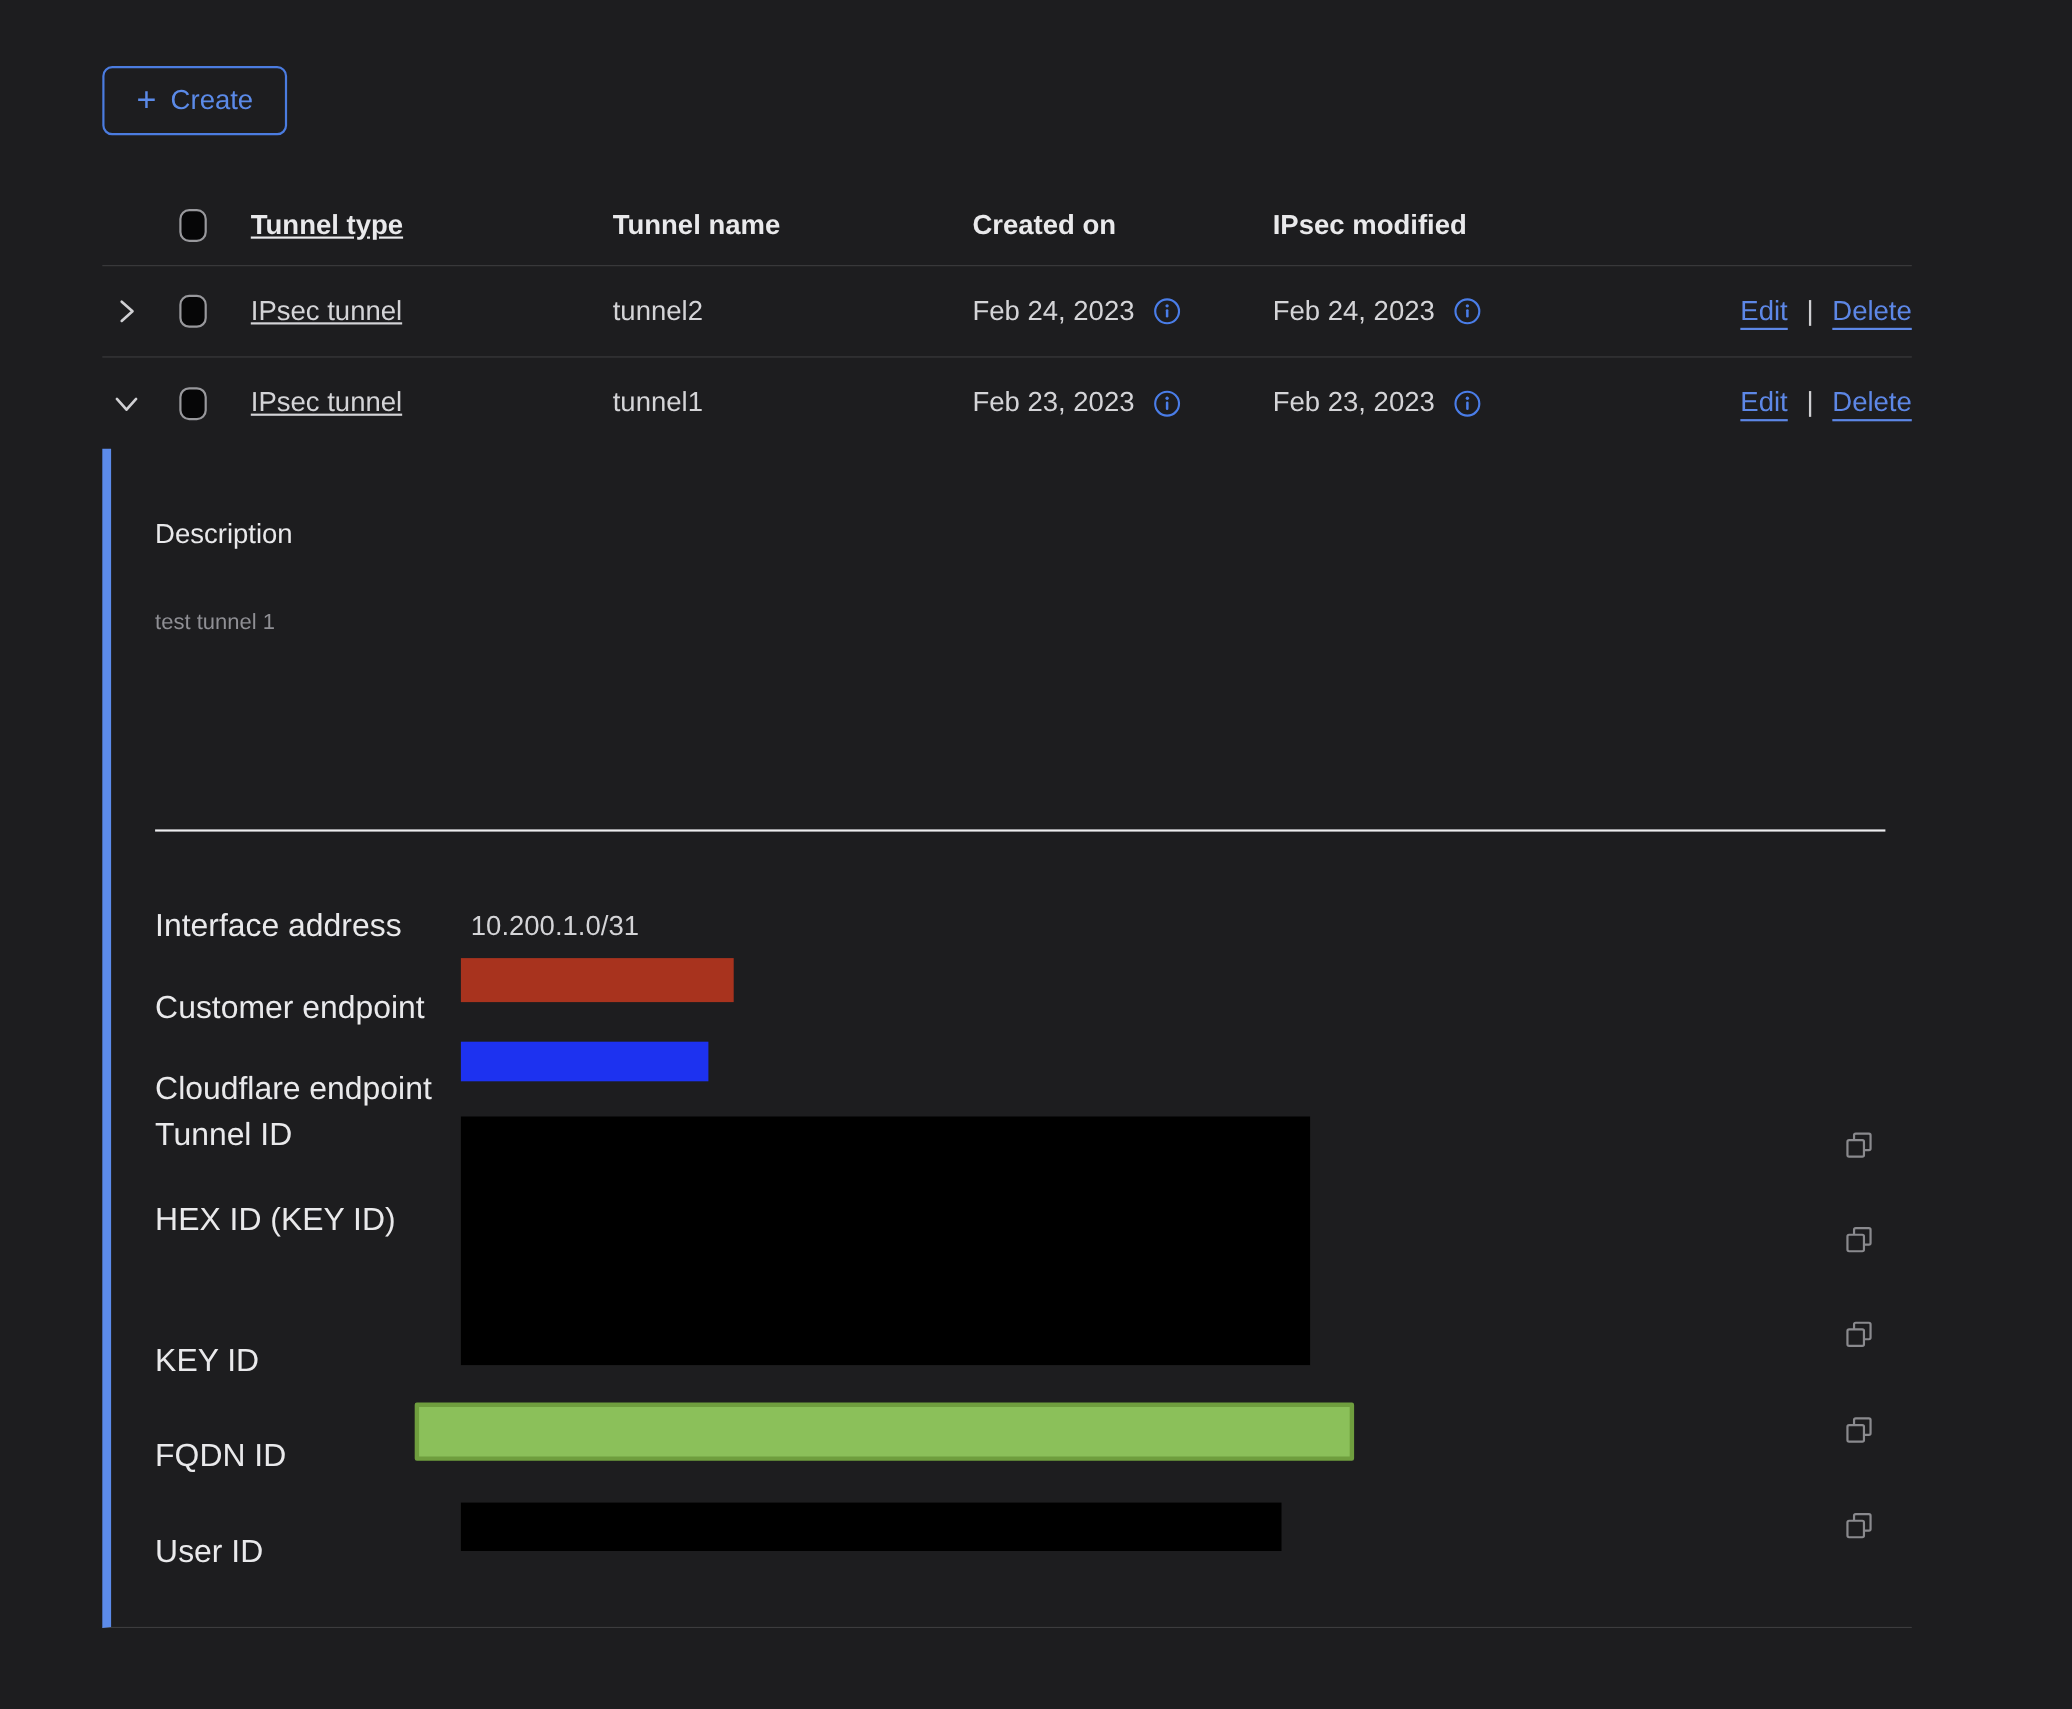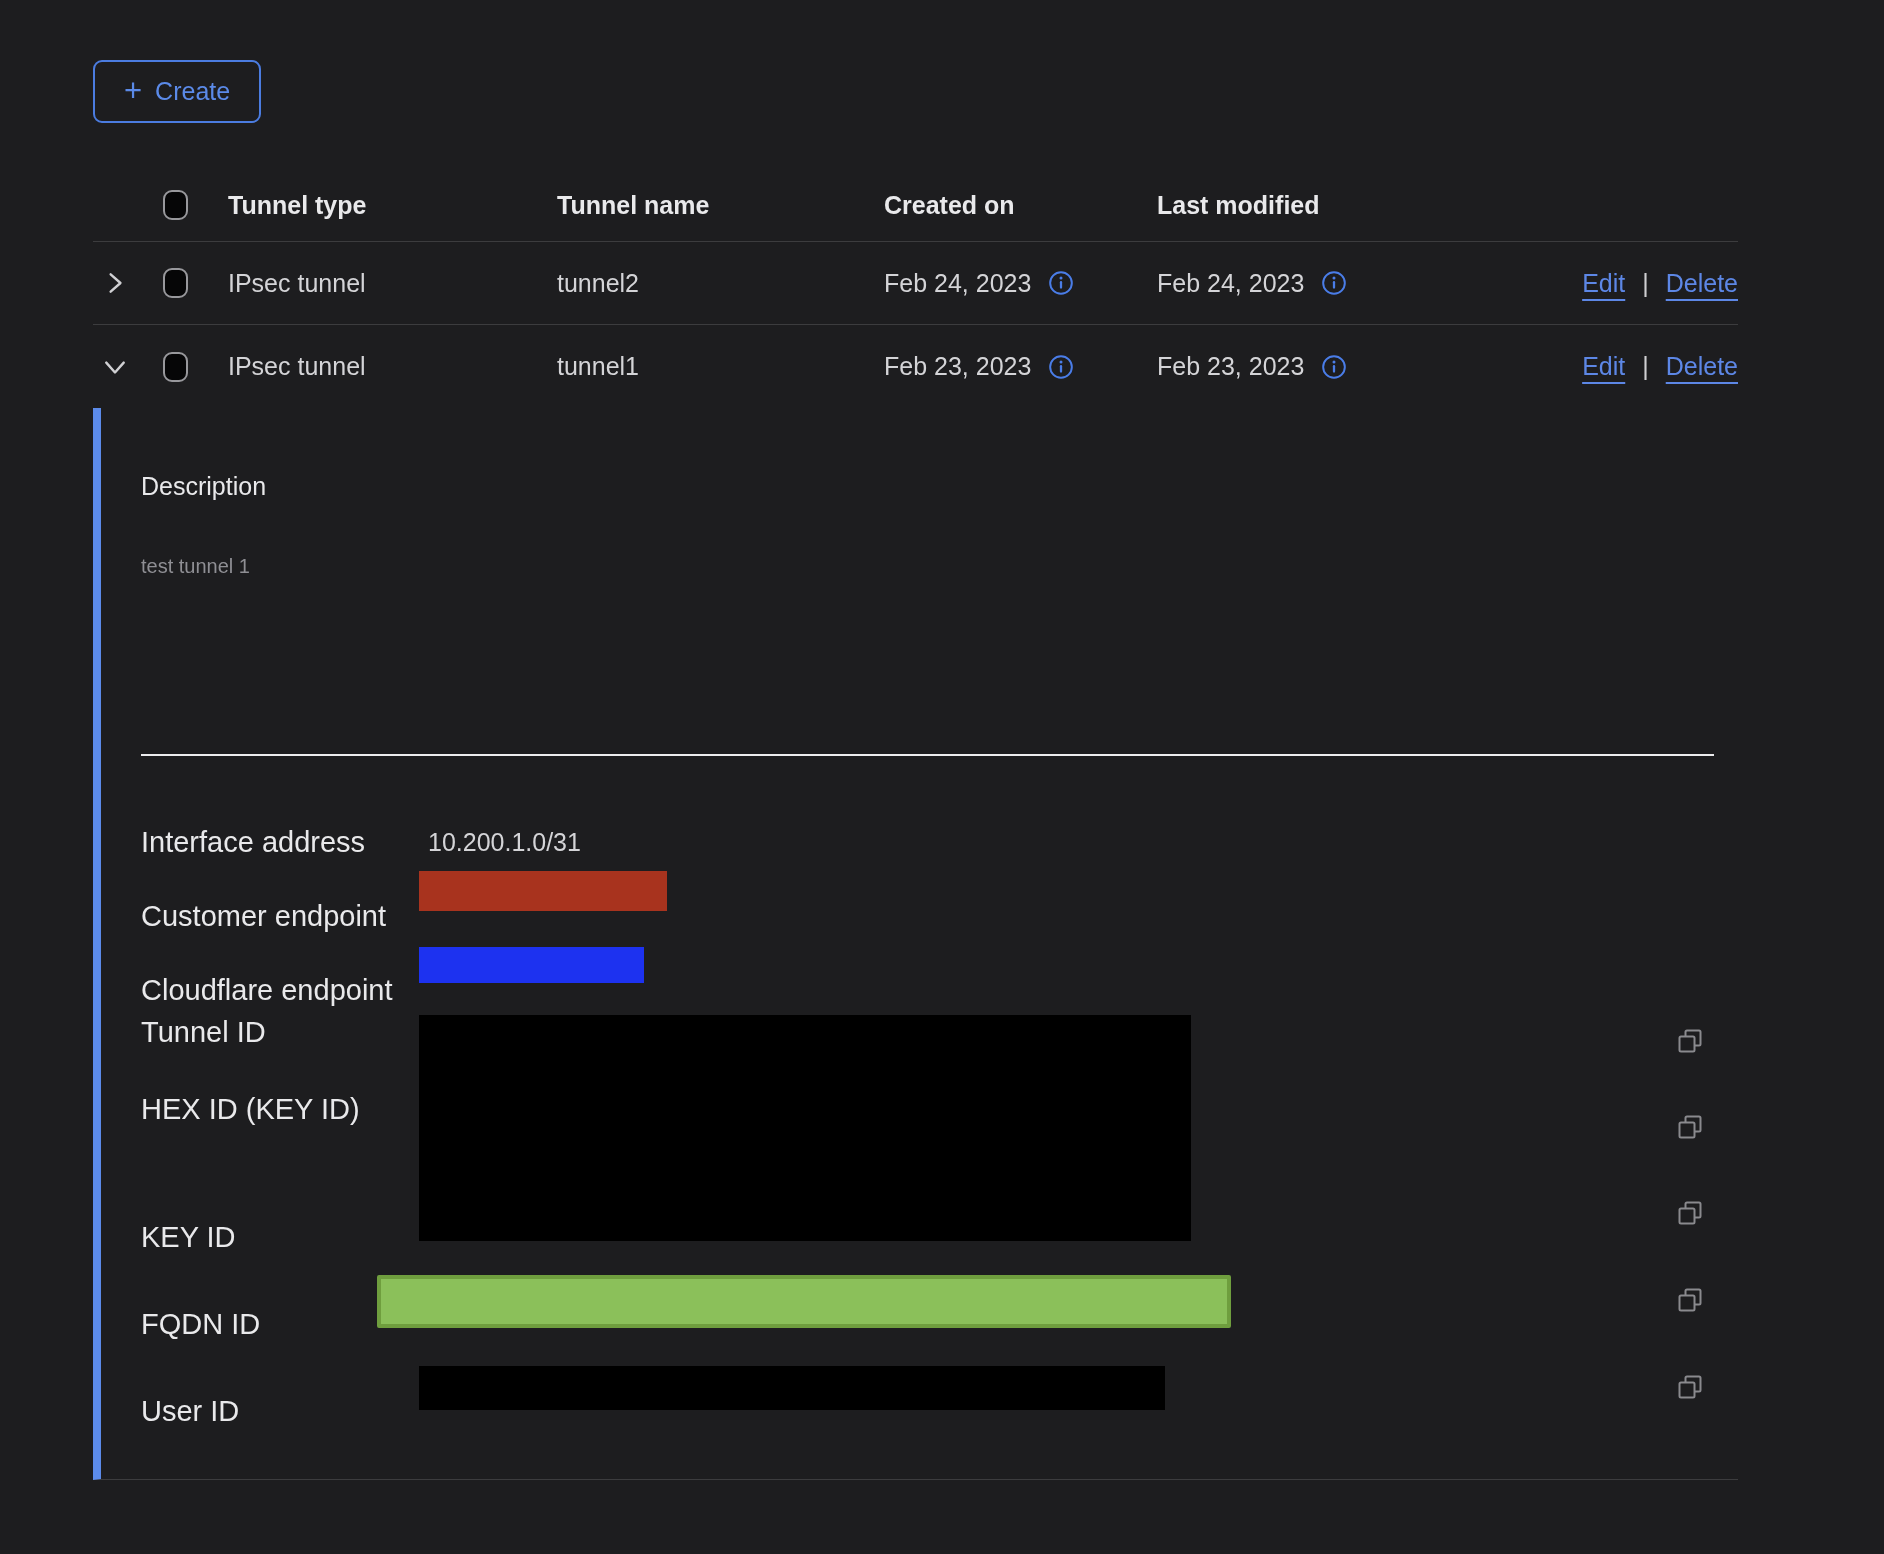--- a/index.html
+++ b/index.html
@@ -26,21 +26,21 @@
   .create-btn .plus { font-size:31px; font-weight:300; line-height:1; margin-top:-3px; }
 
   
   .table { margin-top:46px; }
   .trow { display:flex; align-items:center; }
   .thead { height:73px; border-bottom:1px solid var(--row-border); font-weight:700; color:var(--text-primary); font-size:25px; }
   .tr { height:83px; font-size:25px; color:var(--text-secondary);justify-content:center; }
   .tr.first { border-bottom:1px solid var(--row-border); }
   .c-expand { width:56px; padding-left:10px; display:flex; align-items:center; color:#d0d0d3; }
   .c-check  { width:72px; display:flex; align-items:center; padding-left:14px; }
-  .c-type   { width:330px; padding-left:7px; }
+  .c-type   { width:330px; padding-left:7px;text-decoration:underline; }
   .c-name   { width:327px; padding-left:6px; }
   .c-created{ width:273px; padding-left:6px; display:flex; align-items:center; gap:17px; }
   .c-modified{ width:273px; padding-left:6px; display:flex; align-items:center; gap:17px; }
   .c-actions{ flex:1; display:flex; justify-content:flex-end; align-items:center; gap:17px; font-size:25px; }
 
   .checkbox {
     width:25px; height:30px; border-radius:9px;
     border:2px solid #98989c; background:#060607;
     display:inline-block; cursor:pointer;
   }
@@ -95,21 +95,21 @@
   <div class="table">
 
     <div class="trow thead">
       <div class="c-expand"></div>
       <div class="c-check">
         <span class="checkbox"></span>
       </div>
       <div class="c-type">Tunnel type</div>
       <div class="c-name">Tunnel name</div>
       <div class="c-created">Created on</div>
-      <div class="c-modified">Last modified</div>
+      <div class="c-modified">IPsec modified</div>
       <div class="c-actions"></div>
     </div>
 
     <div class="trow tr first">
       <div class="c-expand">
         <button class="chev-btn">
           <svg width="24" height="24" viewBox="0 0 22 22">
               <polyline points="7,3 16,11 7,19" fill="none" stroke="currentColor" stroke-width="2.2" stroke-linecap="round" stroke-linejoin="round"></polyline>
             </svg>
         </button>

